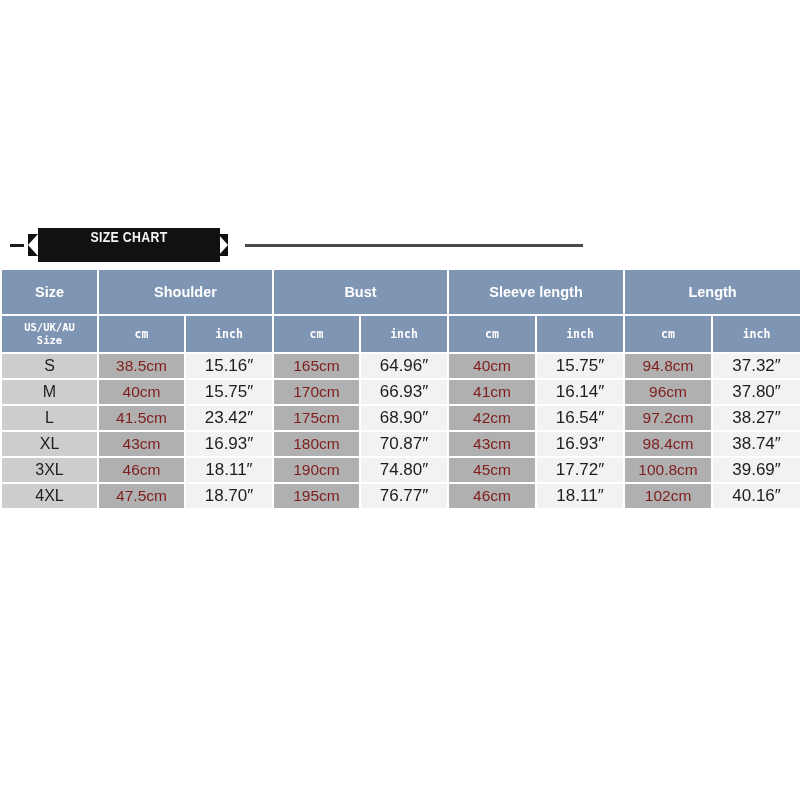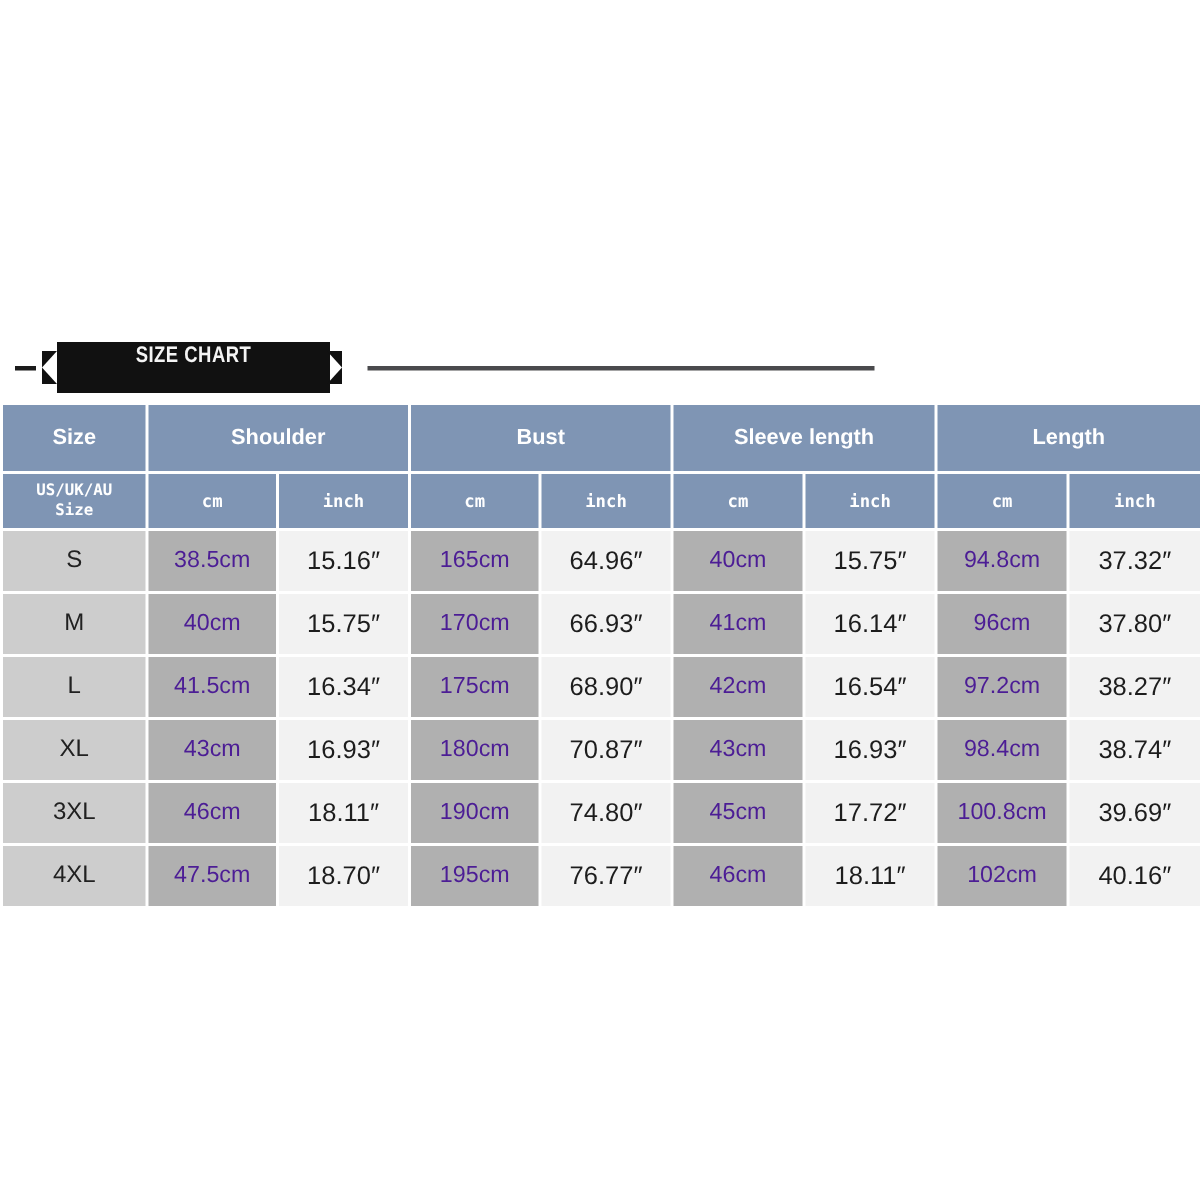--- a/index.html
+++ b/index.html
@@ -123,23 +123,23 @@
     height: 36px;
   }
   .cell-size {
     background: #cdcdcd;
     color: #212121;
     font-size: 16px;
     height: 24px;
   }
   .cell-cm {
     background: #b0b0b0;
-    color: #4c1d95;
+    color: #7f1d1d;
     font-size: 15.5px;
-    height: 40px;
+    height: 24px;
   }
   .cell-inch {
     background: #f2f2f2;
     color: #1d1d1d;
     font-size: 17px;
     height: 24px;
   }
 </style>
 </head>
 <body>
@@ -206,21 +206,21 @@
       <td class="cell-cm">170cm</td>
       <td class="cell-inch">66.93″</td>
       <td class="cell-cm">41cm</td>
       <td class="cell-inch">16.14″</td>
       <td class="cell-cm">96cm</td>
       <td class="cell-inch">37.80″</td>
     </tr>
     <tr>
       <td class="cell-size">L</td>
       <td class="cell-cm">41.5cm</td>
-      <td class="cell-inch">16.34″</td>
+      <td class="cell-inch">23.42″</td>
       <td class="cell-cm">175cm</td>
       <td class="cell-inch">68.90″</td>
       <td class="cell-cm">42cm</td>
       <td class="cell-inch">16.54″</td>
       <td class="cell-cm">97.2cm</td>
       <td class="cell-inch">38.27″</td>
     </tr>
     <tr>
       <td class="cell-size">XL</td>
       <td class="cell-cm">43cm</td>

